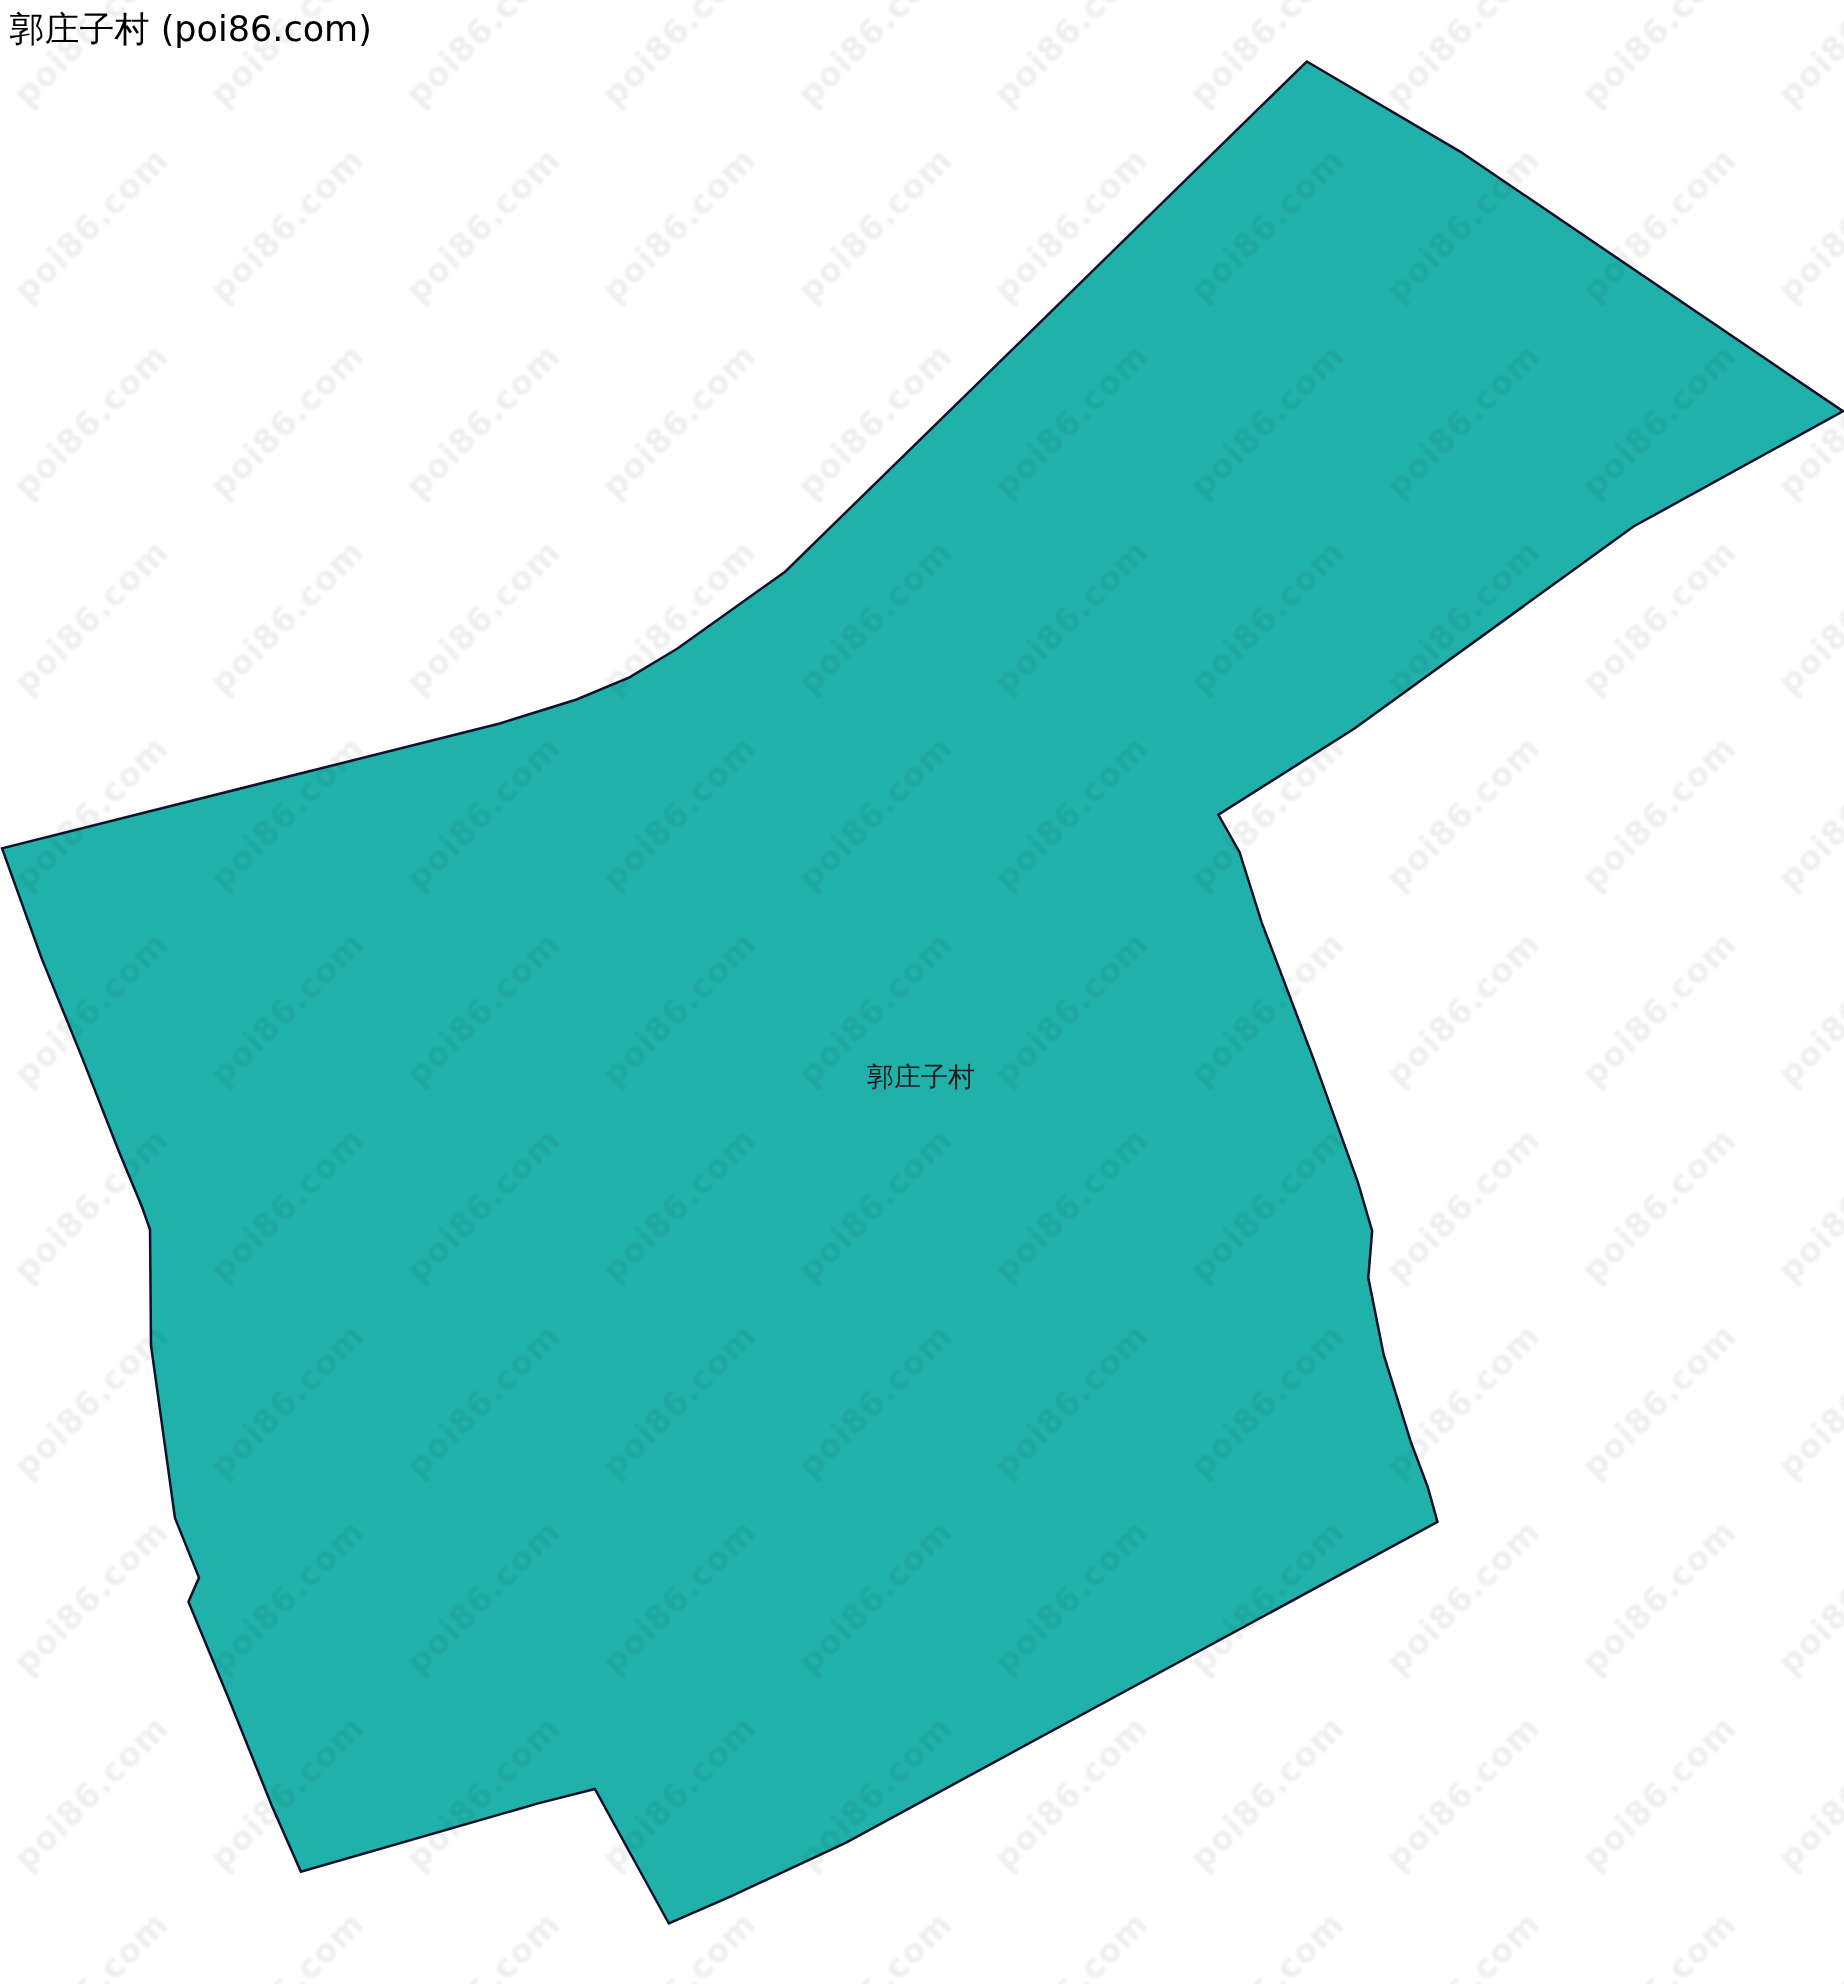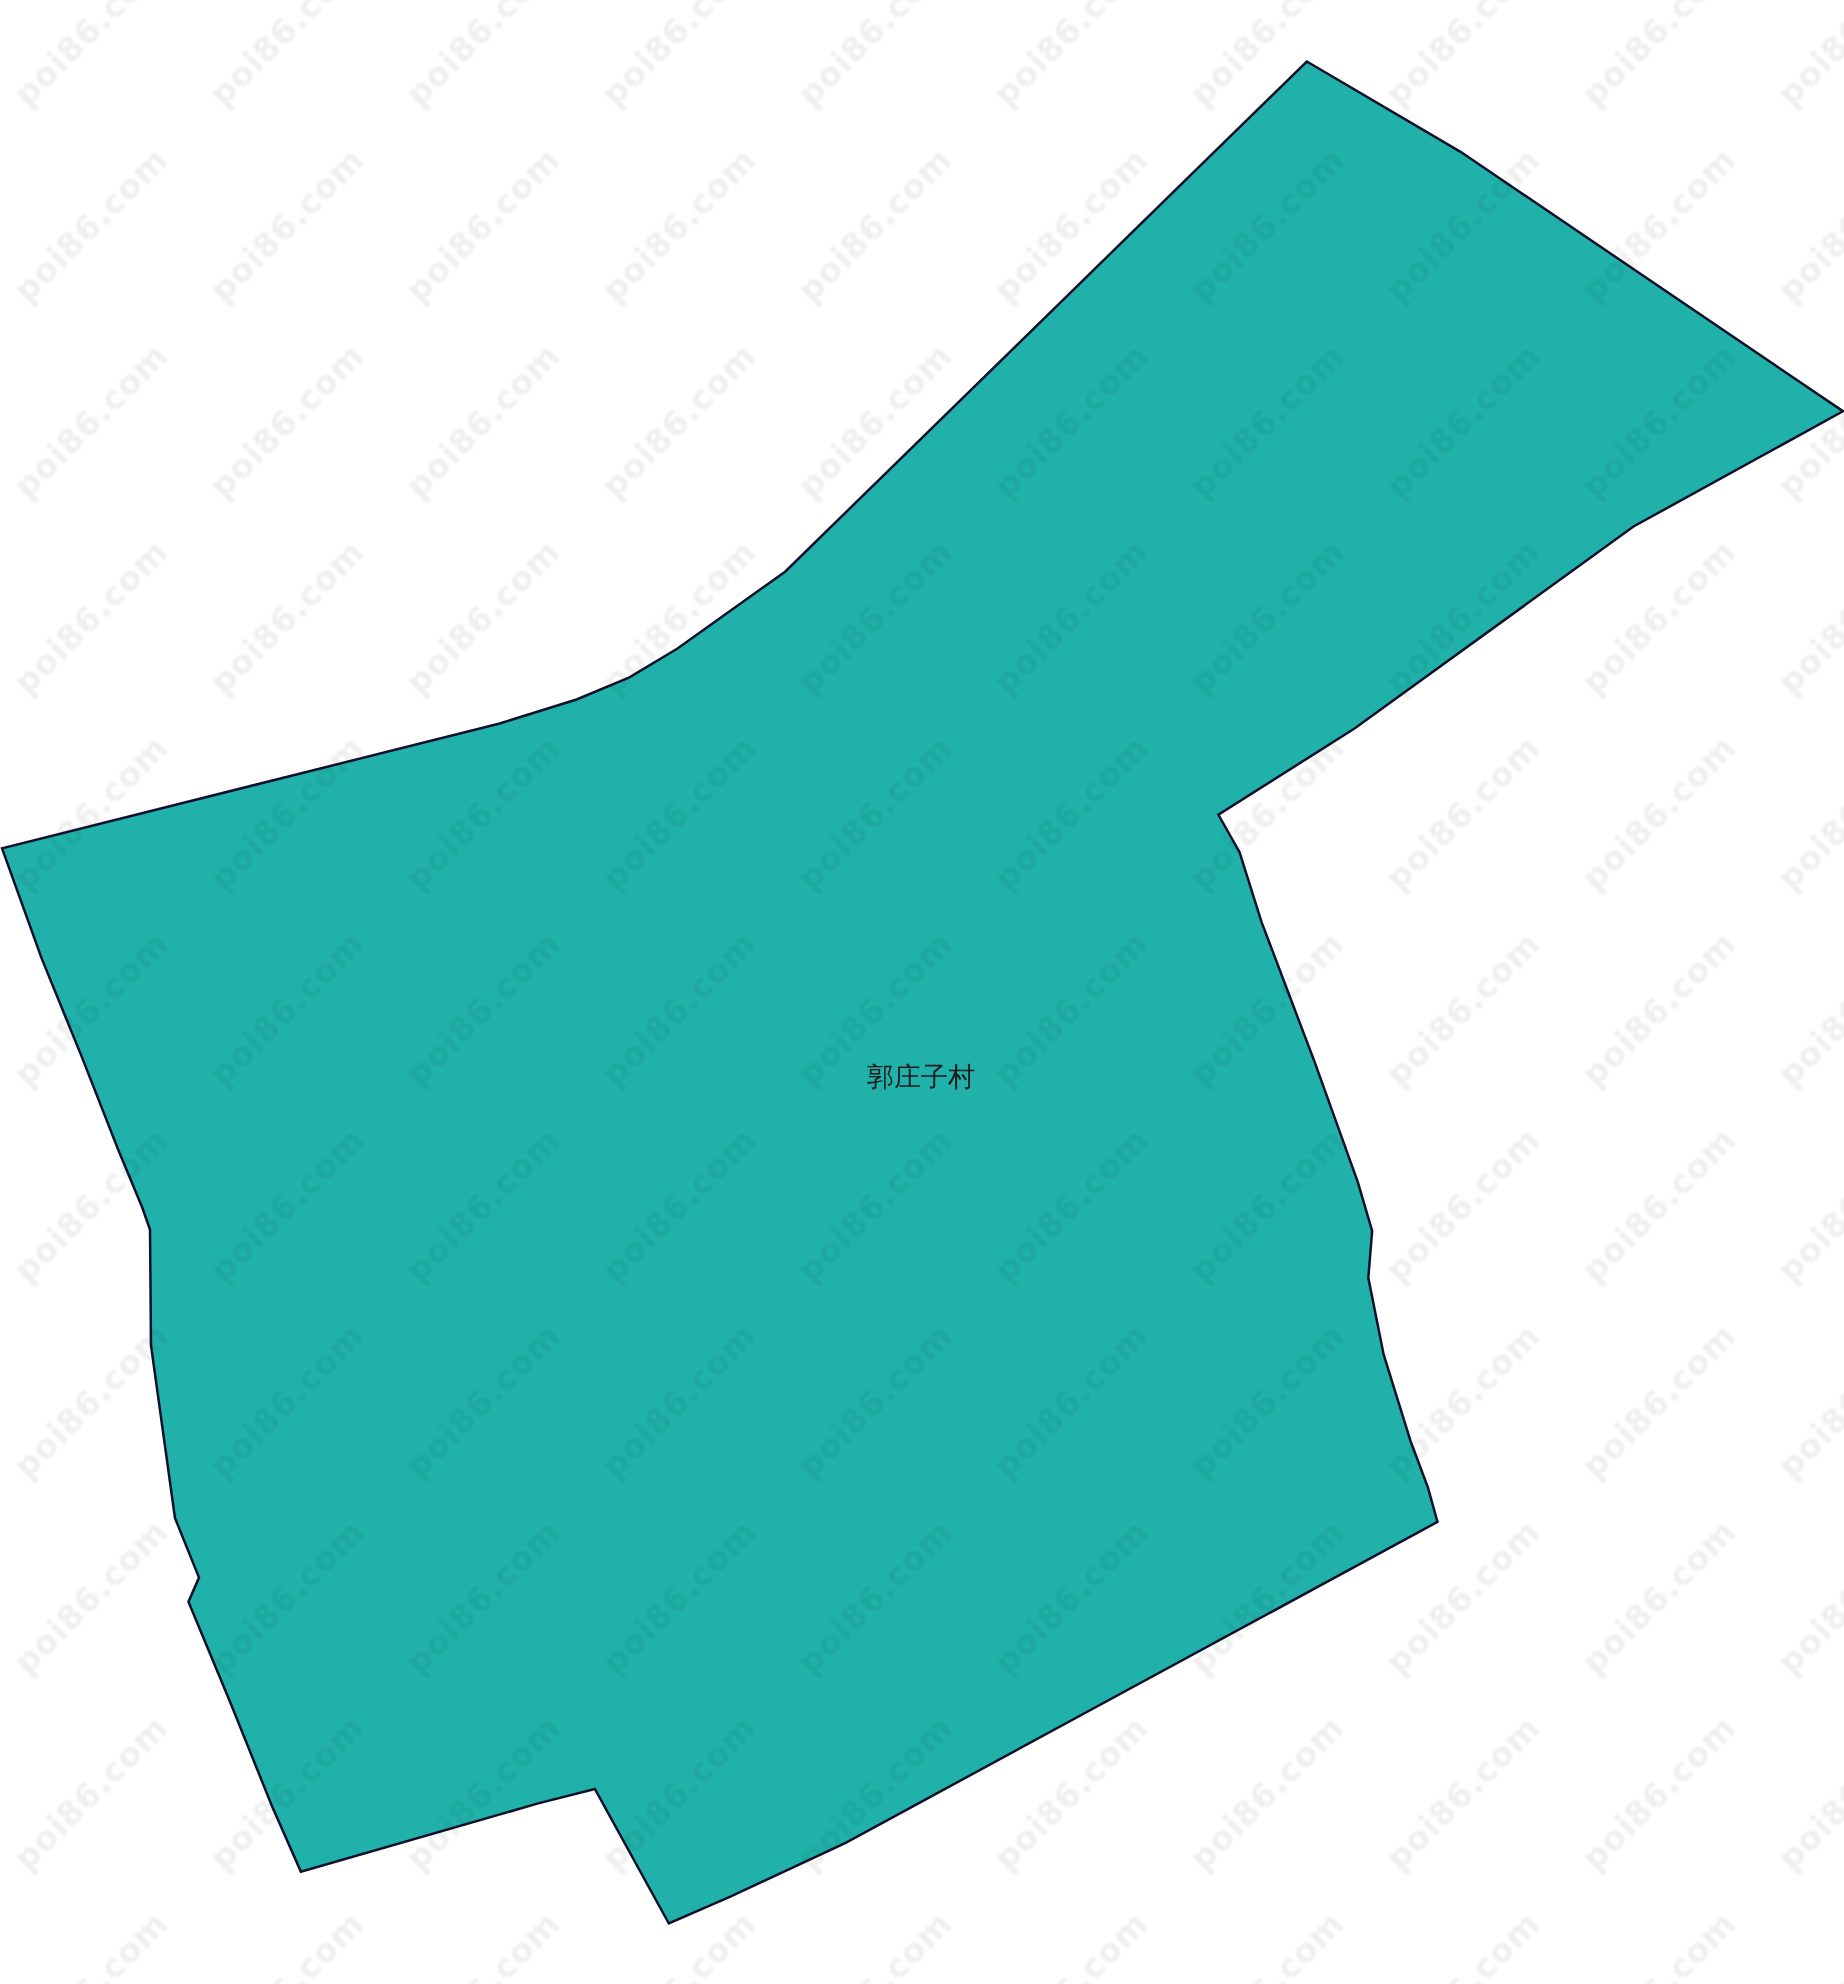--- a/index.html
+++ b/index.html
@@ -178,17 +178,18 @@
       <span class="wm" style="left: 483px; top: 1989px; transform: translate(-50%, -50%) rotate(-45deg);">poi86.com</span>
       <span class="wm" style="left: 679px; top: 1989px; transform: translate(-50%, -50%) rotate(-45deg);">poi86.com</span>
       <span class="wm" style="left: 875px; top: 1989px; transform: translate(-50%, -50%) rotate(-45deg);">poi86.com</span>
       <span class="wm" style="left: 1071px; top: 1989px; transform: translate(-50%, -50%) rotate(-45deg);">poi86.com</span>
       <span class="wm" style="left: 1267px; top: 1989px; transform: translate(-50%, -50%) rotate(-45deg);">poi86.com</span>
       <span class="wm" style="left: 1463px; top: 1989px; transform: translate(-50%, -50%) rotate(-45deg);">poi86.com</span>
       <span class="wm" style="left: 1659px; top: 1989px; transform: translate(-50%, -50%) rotate(-45deg);">poi86.com</span>
       <span class="wm" style="left: 1855px; top: 1989px; transform: translate(-50%, -50%) rotate(-45deg);">poi86.com</span>
     </div>
 
+  <h1 class="page-title">郭庄子村 (poi86.com)</h1>
 
   <div class="region-label">郭庄子村</div>
 
 </div>
 
 
 </body></html>

